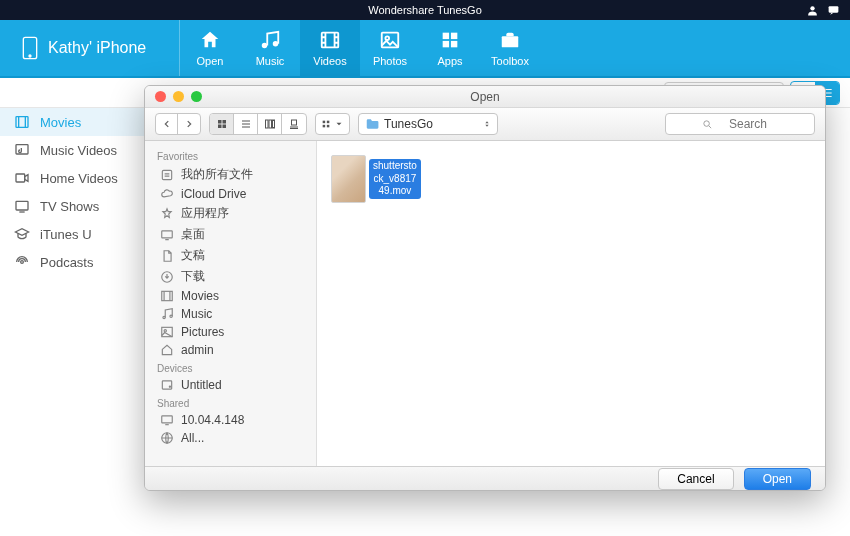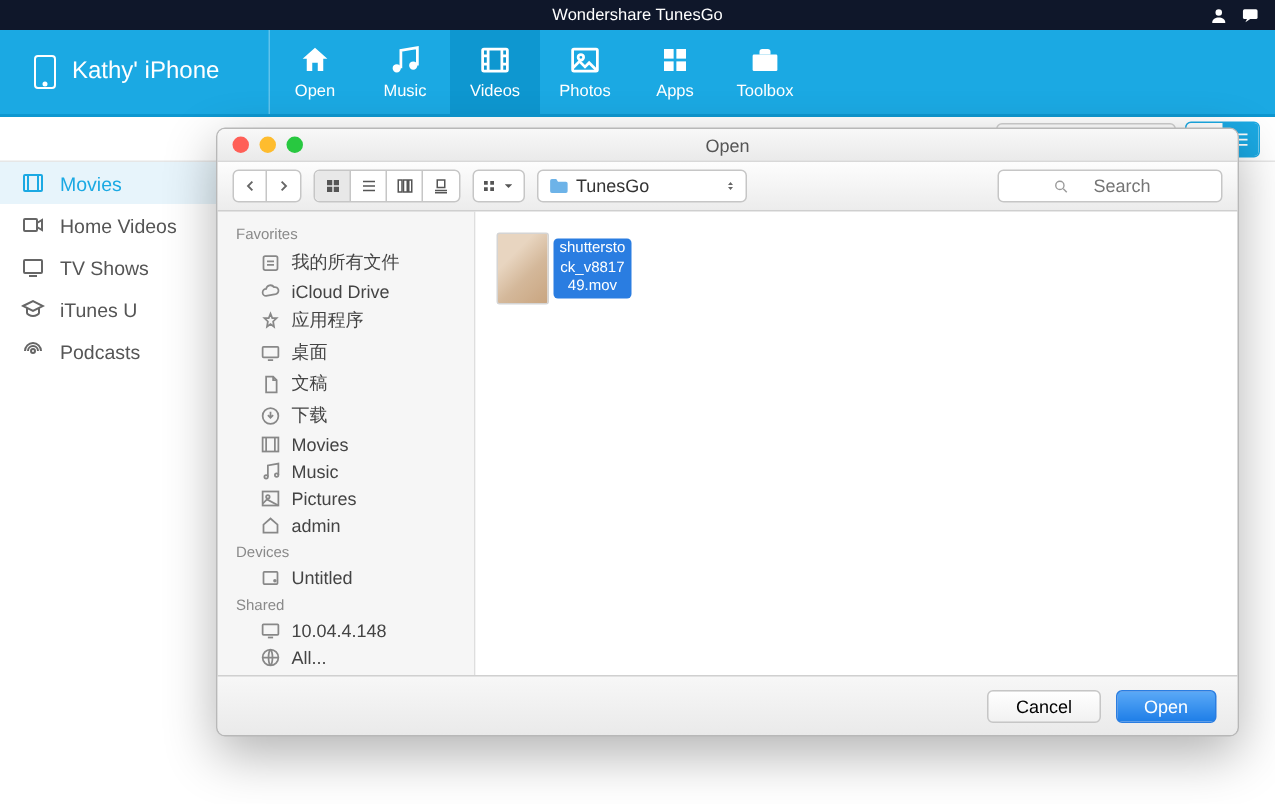--- a/index.html
+++ b/index.html
@@ -57,29 +57,29 @@
 .arrange svg { width: 10px; height: 10px; }
 .pathsel { display: flex; align-items: center; border: 1px solid #c6c6c6; border-radius: 4px; background: #fff; height: 22px; padding: 0 6px; gap: 5px; font-size: 12px; color: #333; width: 140px; cursor: pointer; }
 .pathsel svg.fold { width: 14px; height: 14px; }
 .pathsel svg.updn { width: 8px; height: 10px; margin-left: auto; }
 .finder-search { margin-left: auto; height: 22px; width: 150px; border: 1px solid #c6c6c6; border-radius: 4px; background: #fff; display: flex; align-items: center; justify-content: center; gap: 5px; color: #999; font-size: 12px; }
 .finder-search svg { width: 11px; height: 11px; }
 
 .finder-body { flex: 1; display: flex; overflow: hidden; }
 .finder-side { width: 172px; background: #f6f6f6; border-right: 1px solid #dedede; padding: 6px 0; overflow-y: auto; }
 .fsec { font-size: 10px; color: #8a8a8a; padding: 4px 12px 2px; }
-.fitem { display: flex; align-items: center; gap: 7px; padding: 2px 14px 2px 28px; font-size: 12px; color: #444; cursor: pointer; }
+.fitem { display: flex; align-items: center; gap: 7px; padding: 2px 14px 2px 15px; font-size: 12px; color: #444; cursor: pointer; }
 .fitem svg { width: 14px; height: 14px; flex-shrink: 0; }
 
 .finder-content { flex: 1; background: #fff; padding: 14px; position: relative; }
 .file { width: 90px; display: flex; flex-direction: row; align-items: center; gap: 3px; cursor: pointer; }
 .thumb { width: 64px; height: 48px; border: 1px solid #d4d4d4; background: linear-gradient(135deg, #e8d5c0 30%, #d4b89a 60%, #c9a580); border-radius: 2px; }
 .fname { font-size: 10px; color: #fff; background: #2a7de1; padding: 1px 3px; border-radius: 3px; text-align: center; line-height: 1.25; word-break: break-all; }
 
-.finder-footer { height: 40px; background: linear-gradient(#f7f7f7, #eaeaea); border-top: 1px solid #d0d0d0; display: flex; align-items: center; justify-content: flex-end; padding: 0 14px; gap: 10px; }
+.finder-footer { height: 24px; background: linear-gradient(#f7f7f7, #eaeaea); border-top: 1px solid #d0d0d0; display: flex; align-items: center; justify-content: flex-end; padding: 0 14px; gap: 10px; }
 .fbtn { height: 22px; padding: 0 18px; border-radius: 4px; font-size: 12px; border: 1px solid #c6c6c6; background: linear-gradient(#fff, #f1f1f1); cursor: pointer; display: flex; align-items: center; }
 .fbtn.primary { background: linear-gradient(#5aa9f7, #1e7ee8); color: #fff; border-color: #2a7de1; }
 
 input { border: none; outline: none; background: transparent; font: inherit; width: 100%; }
 </style>
 </head>
 <body>
 
 <div class="titlebar">
   <span>Wondershare TunesGo</span>
@@ -179,20 +179,27 @@
 <div class="categories">
   <div class="cat active">
     <svg viewBox="0 0 24 24" fill="none" stroke="currentColor" stroke-width="2">
         <rect x="3" y="4" width="18" height="16" rx="1"></rect>
         <path d="M7 4v16M17 4v16"></path>
       </svg>
     <span>Movies</span>
   </div>
   <div class="cat">
     <svg viewBox="0 0 24 24" fill="none" stroke="#666" stroke-width="2">
+        <rect x="3" y="4" width="18" height="14" rx="1"></rect>
+        <path d="M11 9v5a2 2 0 11-2-2"></path>
+      </svg>
+    <span>Music Videos</span>
+  </div>
+  <div class="cat">
+    <svg viewBox="0 0 24 24" fill="none" stroke="#666" stroke-width="2">
         <rect x="3" y="6" width="13" height="12" rx="1"></rect>
         <path d="M16 10l5-3v10l-5-3z"></path>
       </svg>
     <span>Home Videos</span>
   </div>
   <div class="cat">
     <svg viewBox="0 0 24 24" fill="none" stroke="#666" stroke-width="2">
         <rect x="3" y="5" width="18" height="13" rx="1"></rect>
         <path d="M8 21h8"></path>
       </svg>

